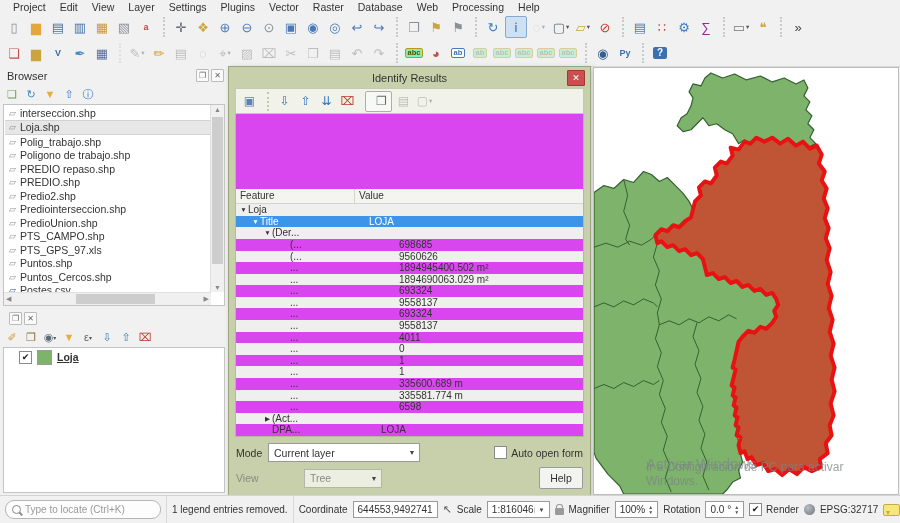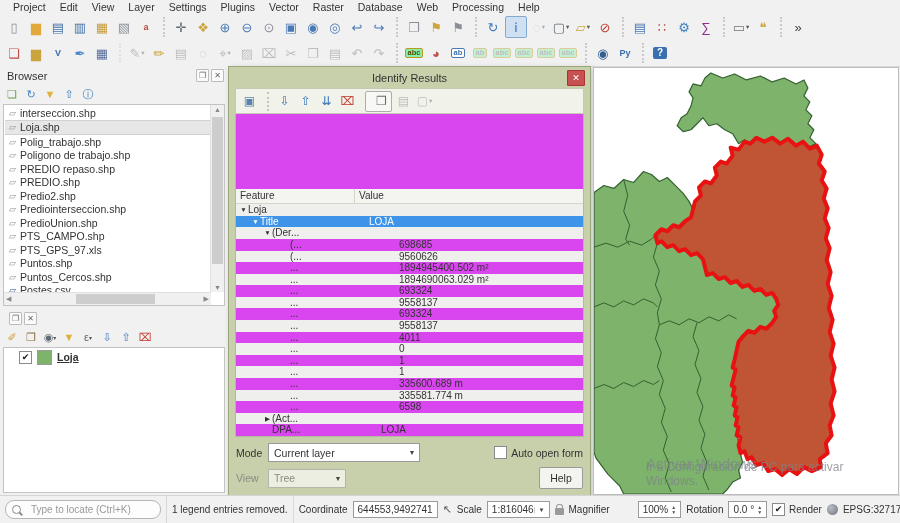--- a/index.html
+++ b/index.html
@@ -90,21 +90,21 @@
            font-size:10.5px;display:flex;align-items:center;justify-content:center;}
   
   .map{flex:1;position:relative;background:#fff;border:1px solid #bdbdbd;margin:1px 1px 1px 2px;overflow:hidden;}
   .map svg{position:absolute;inset:0;width:100%;height:100%;}
   .wm1{position:absolute;left:52px;bottom:22px;font-size:15px;color:rgba(125,130,138,.65);}
   .wm2{position:absolute;left:52px;bottom:6px;font-size:12px;color:rgba(125,130,138,.75);}
   
   .statusbar{position:absolute;left:0;right:0;bottom:0;height:27px;display:flex;align-items:center;
              gap:5px;padding:0 5px;background:#f1f1f1;border-top:1px solid #d4d4d4;font-size:10px;white-space:nowrap;}
   .locator{width:148px;height:17px;border:1px solid #b5b5b5;border-radius:9px;background:#fdfdfd;
-           display:flex;align-items:center;gap:10px;padding-left:6px;color:#9a9a9a;flex:none;}
+           display:flex;align-items:center;gap:4px;padding-left:6px;color:#9a9a9a;flex:none;}
   .mag{width:7px;height:7px;border:1.5px solid #8a8a8a;border-radius:50%;position:relative;flex:none;}
   .mag::after{content:"";position:absolute;width:4px;height:1.5px;background:#8a8a8a;right:-3px;bottom:-1px;transform:rotate(45deg);}
   .sb-input{height:17px;border:1px solid #9a9a9a;background:#fff;display:flex;align-items:center;padding:0 4px;box-sizing:border-box;}
   .spin{display:flex;flex-direction:column;justify-content:center;font-size:5px;color:#555;line-height:5px;padding-left:3px;}
   .lock{width:9px;height:7px;background:#9a9a9a;border-radius:1px;position:relative;margin-top:3px;flex:none;}
   .lock::before{content:"";position:absolute;top:-4px;left:1px;width:5px;height:4px;border:1.5px solid #9a9a9a;border-bottom:none;border-radius:3px 3px 0 0;}
   .globe{width:11px;height:11px;border-radius:50%;background:radial-gradient(circle at 35% 35%,#b8bdc4,#6f757d);flex:none;}
   .bubble{width:15px;height:10px;background:#f5e77a;border:1px solid #c9ac3e;border-radius:2px;position:relative;flex:none;margin-right:2px;}
   .bubble::after{content:"";position:absolute;left:2px;bottom:-4px;border:4px solid transparent;border-top-color:#c9ac3e;border-left-width:2px;border-right-width:2px;}
   .sep-l{border-left:1px solid #d8d8d8;align-self:stretch;}
@@ -847,21 +847,21 @@
             <span class="ca">▼</span>
           </span>
           <span class="spacer"></span>
           <span class="chkrow">
             <span class="cb"></span>
             <span>Auto open form</span>
           </span>
         </div>
         <div class="dlg-row" style="margin-bottom:0;">
           <span class="lbl" style="color:#8a8a84;">View</span>
-          <span class="combo dis" style="width:78px;">
+          <span class="combo dis" style="width:78px;margin-left:36px;">
             <span class="val">Tree</span>
             <span class="ca">▼</span>
           </span>
           <span class="spacer"></span>
           <span class="helpbtn">Help</span>
         </div>
       </div>
     </div>
 
     <div class="map">
@@ -894,21 +894,21 @@
     <span>Coordinate</span>
     <span class="sb-input" style="width:100px;text-align:right;">644553,9492741</span>
     <span style="color:#555;font-size:11px;">↖</span>
     <span>Scale</span>
     <span class="sb-input" style="width:72px;">
       <span style="flex:1;">1:816046</span>
       <span style="font-size:6px;color:#444;border-left:1px solid #ccc;padding-left:4px;">▼</span>
     </span>
     <span class="lock"></span>
     <span>Magnifier</span>
-    <span class="sb-input" style="width:54px;margin-left:23px;">
+    <span class="sb-input" style="width:54px;">
       <span style="flex:1;">100%</span>
       <span class="spin">
           <span>▲</span>
           <span>▼</span>
         </span>
     </span>
     <span>Rotation</span>
     <span class="sb-input" style="width:56px;">
       <span style="flex:1;">0.0 °</span>
       <span class="spin">

